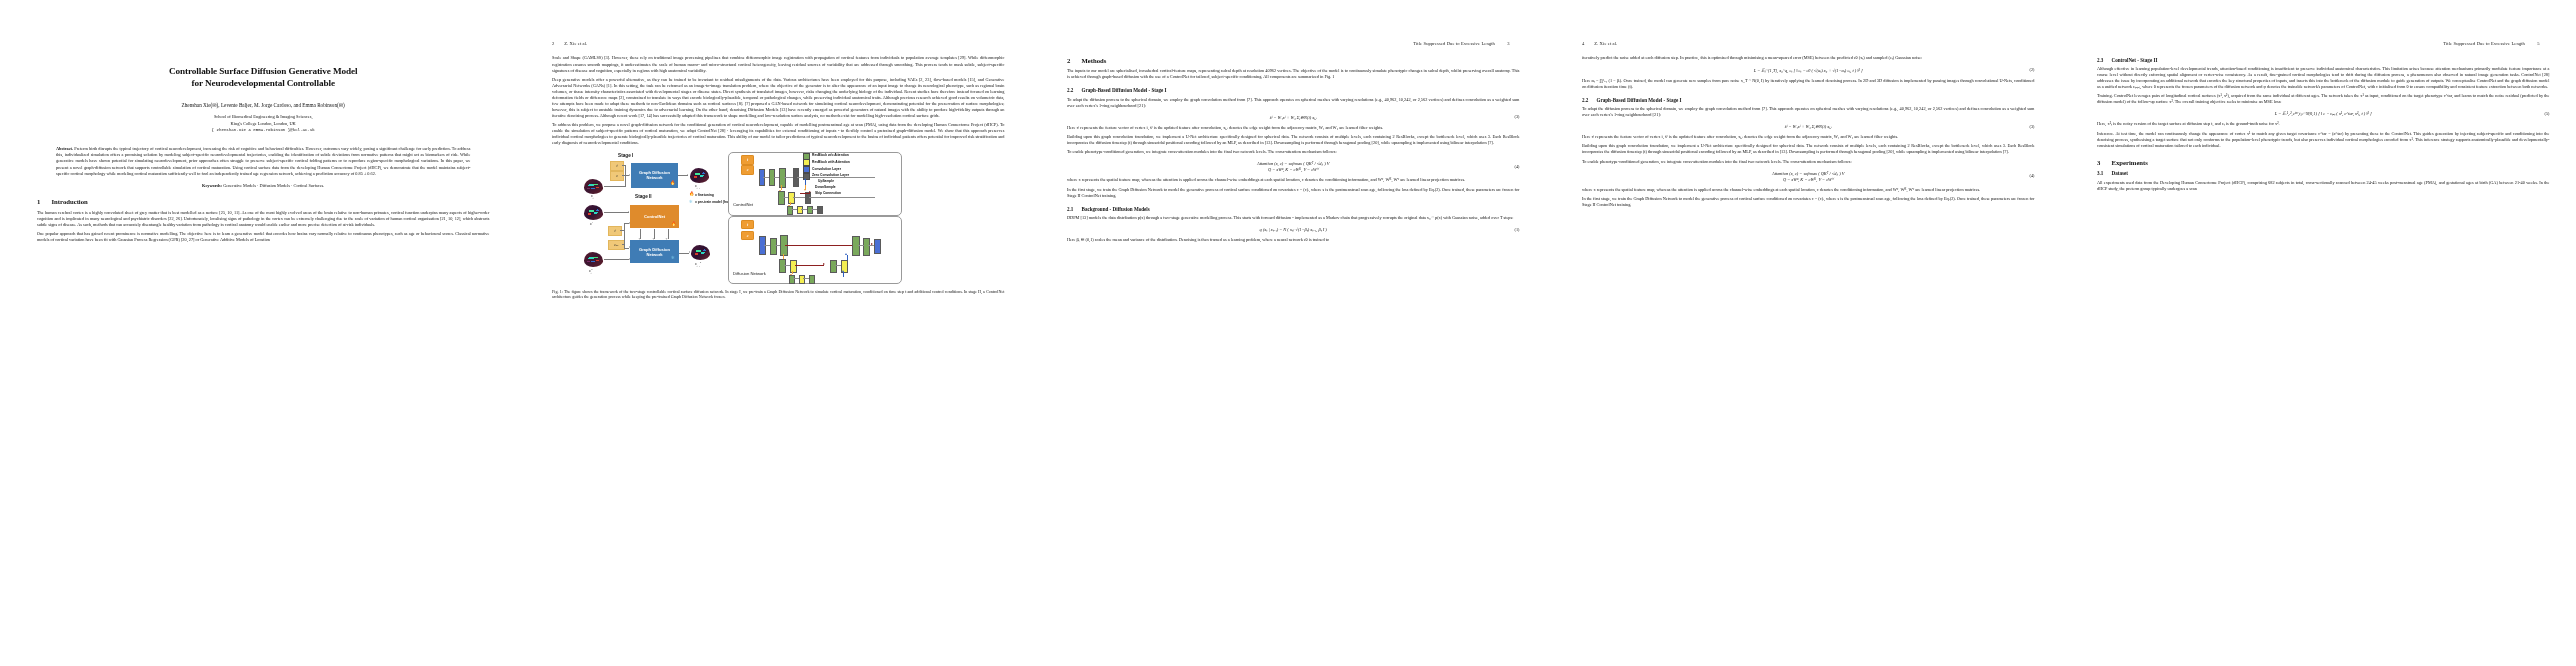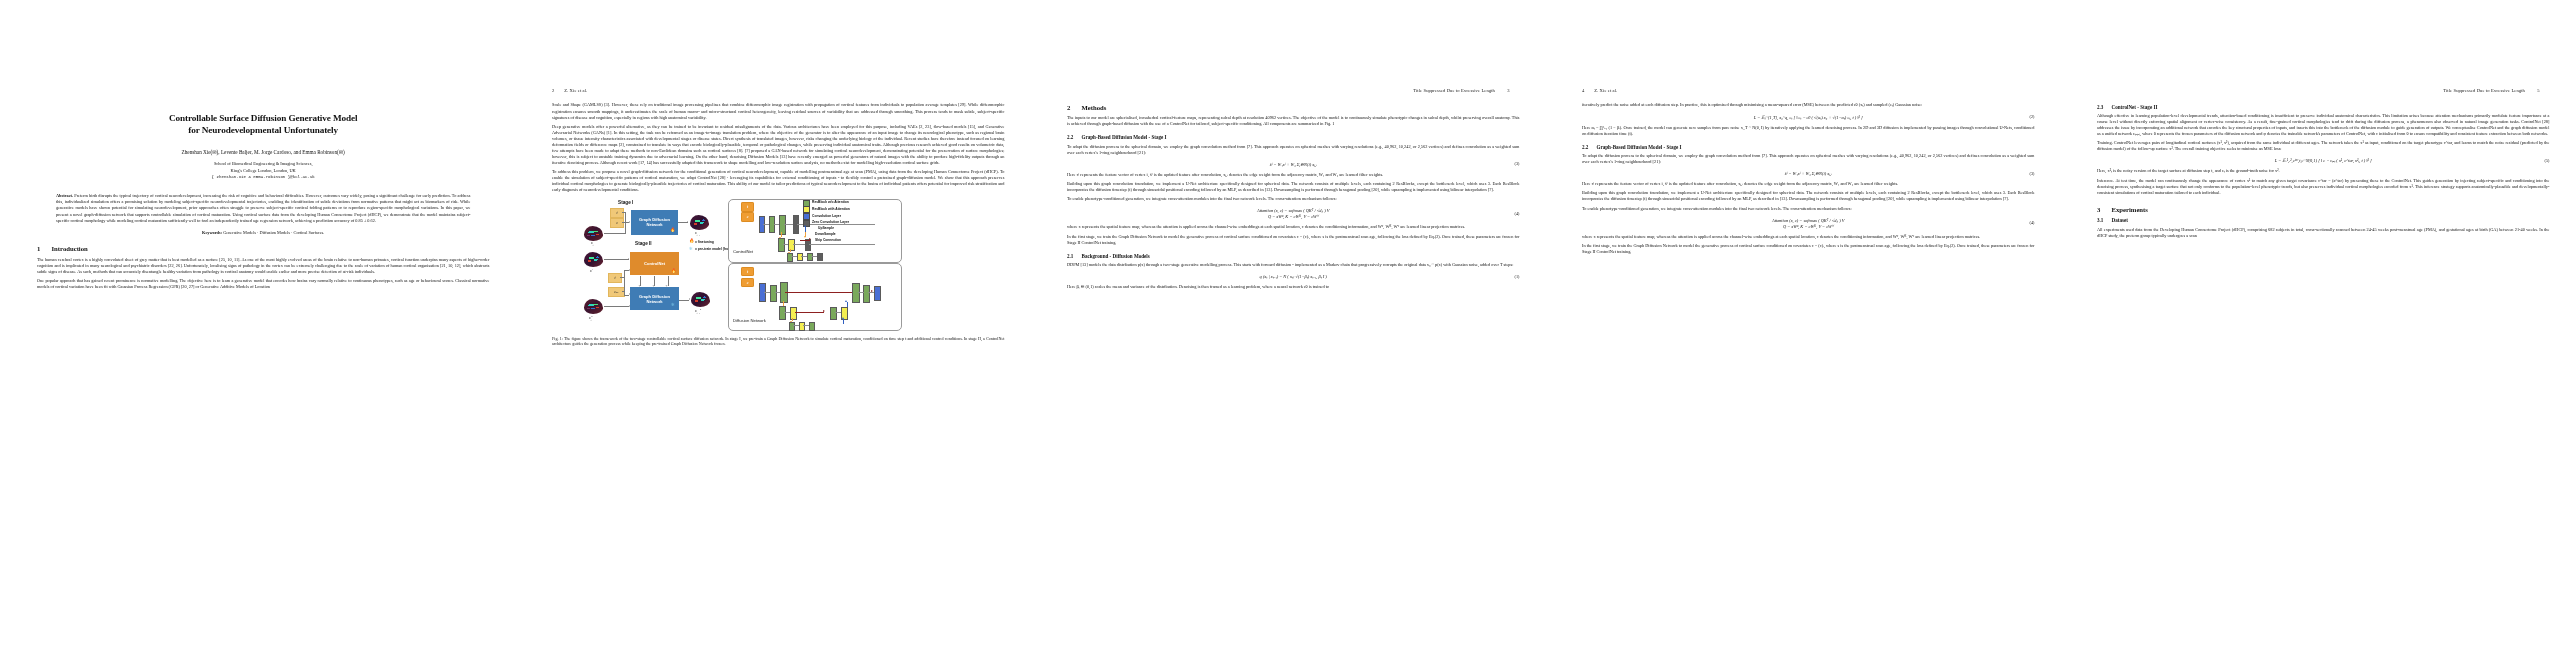--- a/index.html
+++ b/index.html
@@ -1,17 +1,17 @@
 <!DOCTYPE html>
 <html style="font-size:9px"><head>
 <meta charset="utf-8">
 <style>
   html,body{margin:0;padding:0;background:#ffffff;}
   body{width:2576px;height:667px;overflow:hidden;font-family:"Liberation Serif",serif;color:#111;}
-  .spread{position:relative;width:2576px;height:564px;background:#fff;display:flex;margin-top:47px;}
+  .spread{position:relative;width:2576px;height:564px;background:#fff;display:flex;}
 
   
   .arxiv-stamp{
     position:absolute;left:3.3px;top:0;width:22px;height:667px;
     display:flex;align-items:center;justify-content:center;
   }
   .arxiv-stamp span{
     transform:rotate(-90deg);white-space:nowrap;
     font-family:"Liberation Serif",serif;font-size:9.4px;color:#1a1a1a;letter-spacing:0.1px;
   }
@@ -118,21 +118,21 @@
 <div class="spread">
 
   <div class="arxiv-stamp">
     <span>arXiv:2508.03706v1  [q-bio.NC]  21 Jul 2025</span>
   </div>
 
   <div class="page" style="padding:0;">
     <div class="page-inner col" style="left:37px;right:25.6px;top:66px;">
       <h1 class="title">
         <span>Controllable Surface Diffusion Generative Model</span><br>
-        <span>for Neurodevelopmental Unfortunately</span>
+        <span>for Neurodevelopmental Controllable</span>
       </h1>
       <div class="authors">Zhenshan Xie(✉), Levente Baljer, M. Jorge Cardoso, and Emma Robinson(✉)</div>
       <div class="affil">
         <span>School of Biomedical Engineering &amp; Imaging Sciences,</span><br>
         <span>King's College London, London, UK</span>
       </div>
       <div class="email">{ zhenshan.xie &amp; emma.robinson }@kcl.ac.uk</div>
 
       <div class="abs" style="margin-left:19px;margin-right:19px;">
         <b>Abstract.</b>

